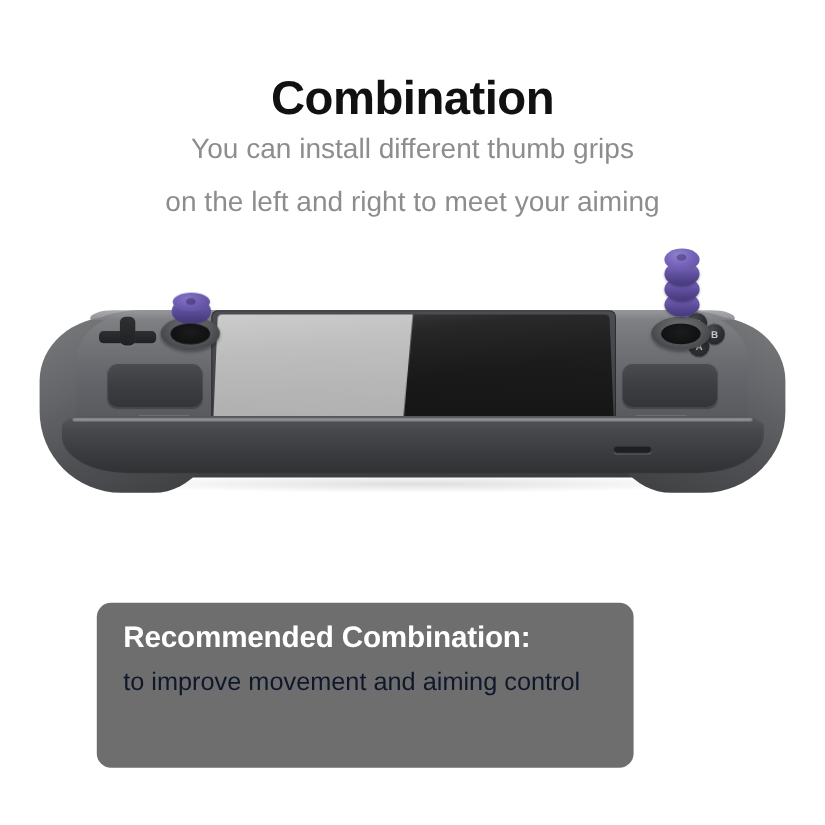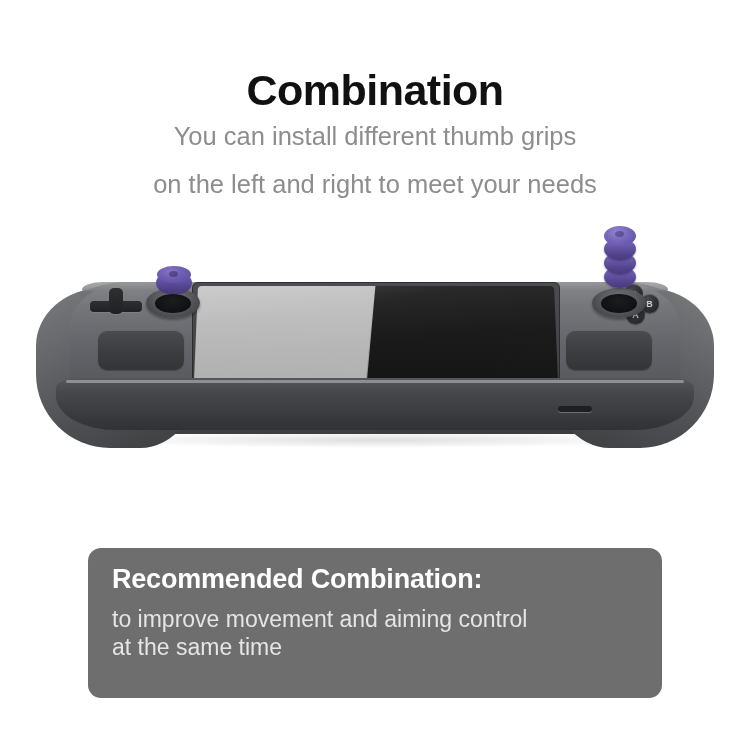--- a/index.html
+++ b/index.html
@@ -394,21 +394,21 @@
     height: 16px;
     background: radial-gradient(ellipse at 50% 50%, rgba(0,0,0,.13) 0%, rgba(0,0,0,0) 72%);
     border-radius: 50%;
   }
 
   
   #reco-panel {
     position: absolute;
     left: 88px;
     top: 548px;
-    width: 574px;
+    width: 488px;
     height: 150px;
     background: #6e6e6e;
     border-radius: 13px;
     box-sizing: border-box;
     padding: 16px 22px 0 24px;
   }
   .reco-title {
     font-size: 27px;
     font-weight: bold;
     color: #ffffff;
@@ -419,31 +419,31 @@
     font-size: 25px;
     font-weight: bold;
     color: #f4f4f4;
     line-height: 1.2;
     letter-spacing: -0.2px;
     margin-top: 1px;
   }
   .reco-note {
     font-size: 23px;
     font-weight: normal;
-    color: #e5e5e5;
+    color: #0f172a;
     line-height: 1.24;
     margin-top: 9px;
   }
 </style>
 </head>
 <body>
 
 <div class="headline">Combination</div>
 <div class="subline l1">You can install different thumb grips</div>
-<div class="subline l2">on the left and right to meet your needs</div>
+<div class="subline l2">on the left and right to meet your aiming</div>
 
 <div id="device-stage">
 
   <div class="device-shadow"></div>
 
   <div class="chassis">
 
     <div class="body-shell"></div>
     <div class="grip-left"></div>
     <div class="grip-right"></div>
@@ -539,14 +539,13 @@
         <div class="cap-tall-emb"></div>
       </div>
     </div>
 
   </div>
 </div>
 
 <div id="reco-panel">
   <div class="reco-title">Recommended Combination:</div>
   <div class="reco-note">to improve movement and aiming control</div>
-  <div class="reco-note" style="margin-top:0;">at the same time</div>
 </div>
 
 </body></html>

